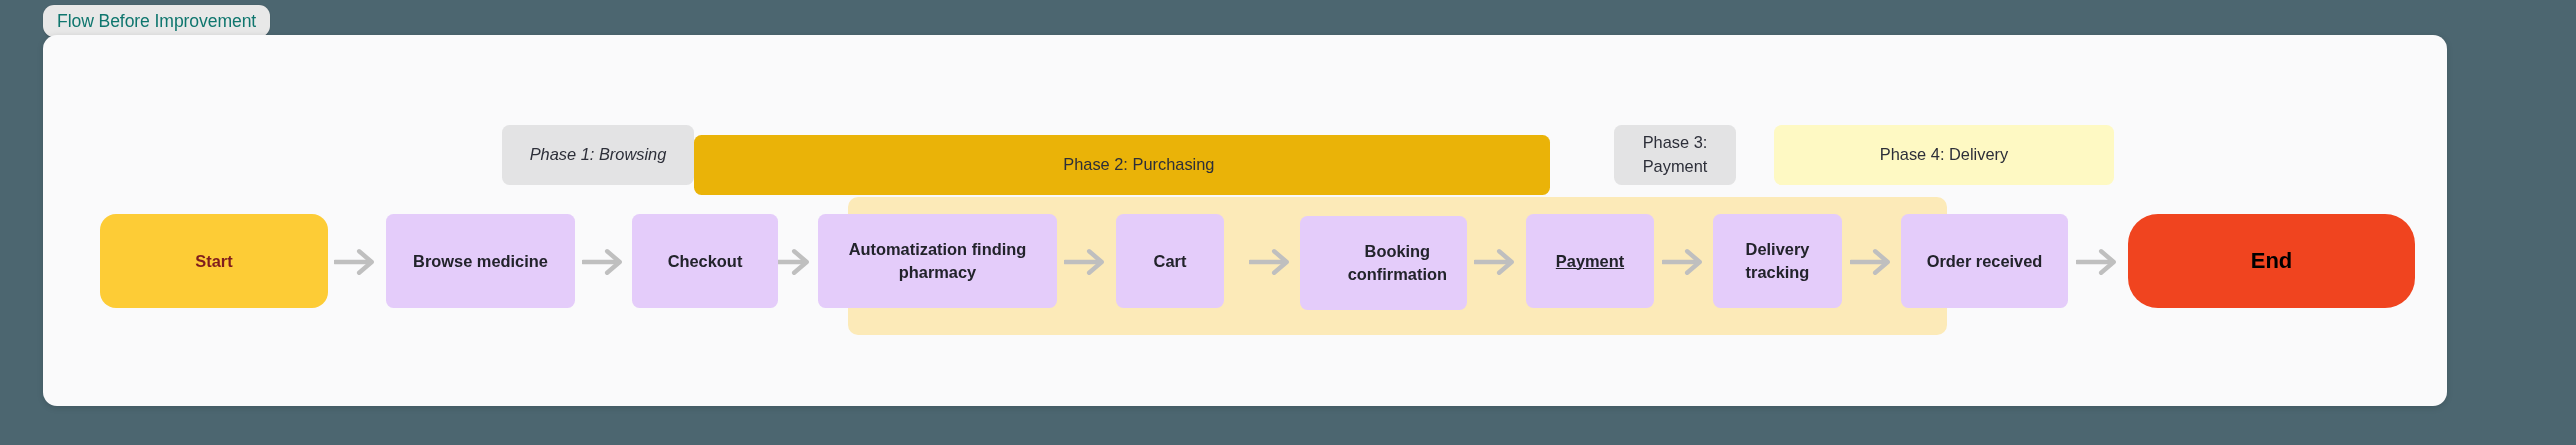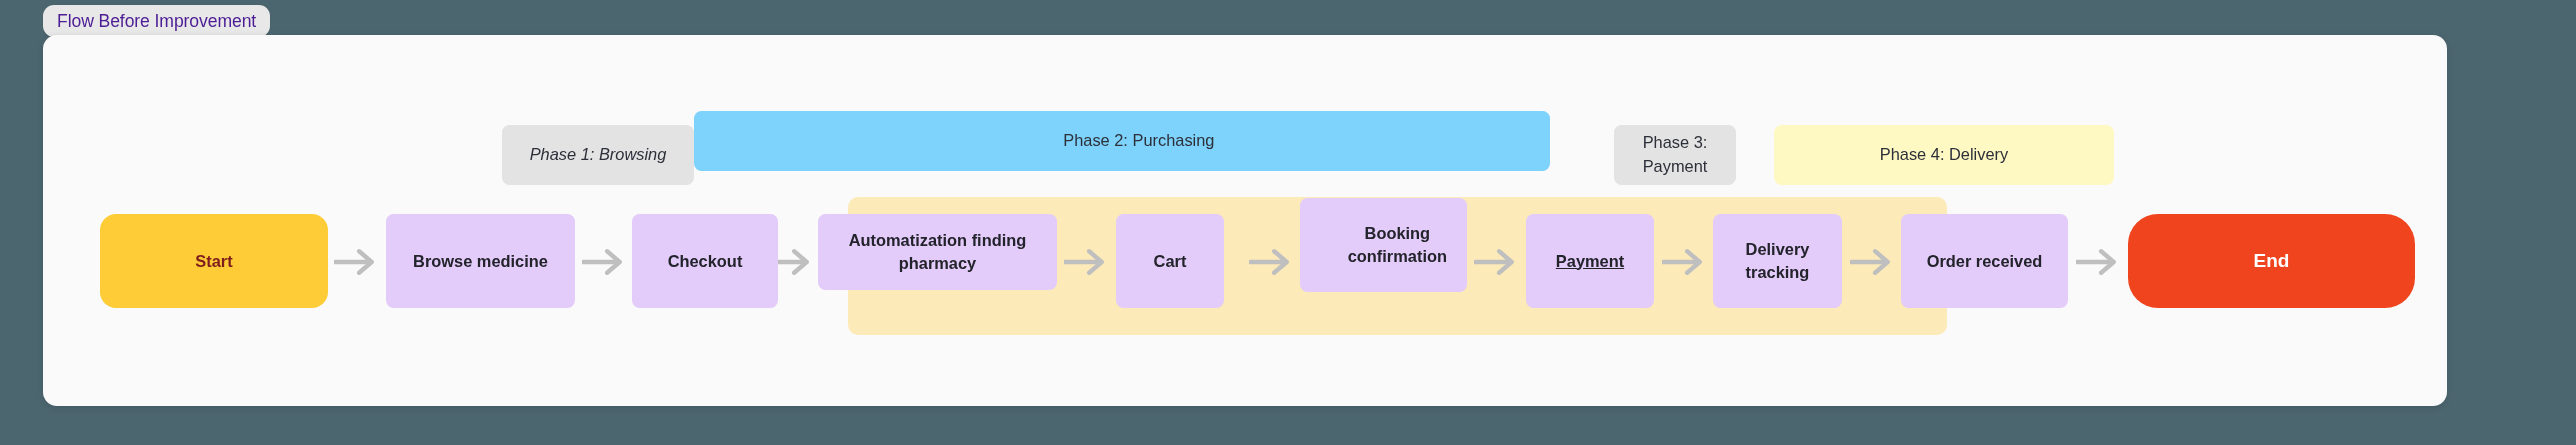--- a/index.html
+++ b/index.html
@@ -28,21 +28,21 @@
     left: 43px;
     top: 5px;
     height: 32px;
     padding: 0 14px;
     display: flex;
     align-items: center;
     background: #e8e8e8;
     border-radius: 11px;
     box-shadow: 0 0.6px 1.3px rgba(0,0,0,0.18);
     font-size: 17.6px;
-    color: #4c1d95;
+    color: #0f766e;
     letter-spacing: -0.1px;
     white-space: nowrap;
   }
 
   
   .canvas {
     position: absolute;
     left: 43px;
     top: 35px;
     width: 2404px;
@@ -89,23 +89,23 @@
     padding: 0 6.3px;
   }
   .node.terminal-start {
     background: #fdcc36;
     color: #7f1d1d;
     border-radius: 16px;
     font-size: 16.4px;
   }
   .node.terminal-end {
     background: #f0441f;
-    color: #ffffff;
+    color: #000000;
     border-radius: 30px;
-    font-size: 19px;
+    font-size: 22px;
   }
   .node.step {
     background: #e4ccfa;
     color: #22232b;
     border-radius: 7.5px;
     font-size: 16.4px;
   }
 
   
   .arrow {
@@ -123,21 +123,21 @@
   <div class="title-pill">
     <span>Flow Before Improvement</span>
   </div>
 
   <div class="canvas" id="canvas">
 
   <div class="band" style="left: 805px; top: 162px; width: 1099px; height: 138px; background: rgb(252, 234, 184);"></div>
       <div class="phase" style="left: 459px; top: 90px; width: 192px; height: 60px; background: rgb(227, 227, 228); font-style: italic;">
         <span>Phase 1: Browsing</span>
       </div>
-      <div class="phase" style="left: 651px; top: 76px; width: 856px; height: 60px; background: #7dd3fc; padding-left: 40px;">
+      <div class="phase" style="left: 651px; top: 100px; width: 856px; height: 60px; background: #eab308; padding-left: 40px;">
         <span>Phase 2: Purchasing</span>
       </div>
       <div class="phase" style="left: 1571px; top: 90px; width: 122px; height: 60px; background: rgb(227, 227, 228);">
         <span>Phase 3: Payment</span>
       </div>
       <div class="phase" style="left: 1731px; top: 90px; width: 340px; height: 60px; background: #fef9c3;">
         <span>Phase 4: Delivery</span>
       </div>
       <div class="arrow" style="left: 291px; top: 208px; width: 44px;">
         <svg viewBox="0 0 70 60" preserveAspectRatio="none">
@@ -195,27 +195,27 @@
       </div>
       <div class="node terminal-start" style="left: 57px; top: 179px; width: 228px; height: 94px; background: rgb(253, 204, 54);">
         <span>Start</span>
       </div>
       <div class="node step" style="left: 343px; top: 179px; width: 189px; height: 94px; background: rgb(228, 204, 250);">
         <span>Browse medicine</span>
       </div>
       <div class="node step" style="left: 589px; top: 179px; width: 146px; height: 94px; background: rgb(228, 204, 250);">
         <span>Checkout</span>
       </div>
-      <div class="node step" style="left: 775px; top: 179px; width: 239px; height: 76px; background: rgb(228, 204, 250);">
+      <div class="node step" style="left: 775px; top: 179px; width: 239px; height: 94px; background: rgb(228, 204, 250);">
         <span>Automatization finding pharmacy</span>
       </div>
       <div class="node step" style="left: 1073px; top: 179px; width: 108px; height: 94px; background: rgb(228, 204, 250);">
         <span>Cart</span>
       </div>
-      <div class="node step" style="left: 1257px; top: 163px; width: 167px; height: 94px; background: rgb(228, 204, 250); padding-left: 34px;">
+      <div class="node step" style="left: 1257px; top: 181px; width: 167px; height: 94px; background: rgb(228, 204, 250); padding-left: 34px;">
         <span>Booking confirmation</span>
       </div>
       <div class="node step" style="left: 1483px; top: 179px; width: 128px; height: 94px; background: rgb(228, 204, 250); text-decoration: underline;">
         <span>Payment</span>
       </div>
       <div class="node step" style="left: 1670px; top: 179px; width: 129px; height: 94px; background: rgb(228, 204, 250);">
         <span>Delivery tracking</span>
       </div>
       <div class="node step" style="left: 1858px; top: 179px; width: 167px; height: 94px; background: rgb(228, 204, 250); text-align: right;">
         <span>Order received</span>

